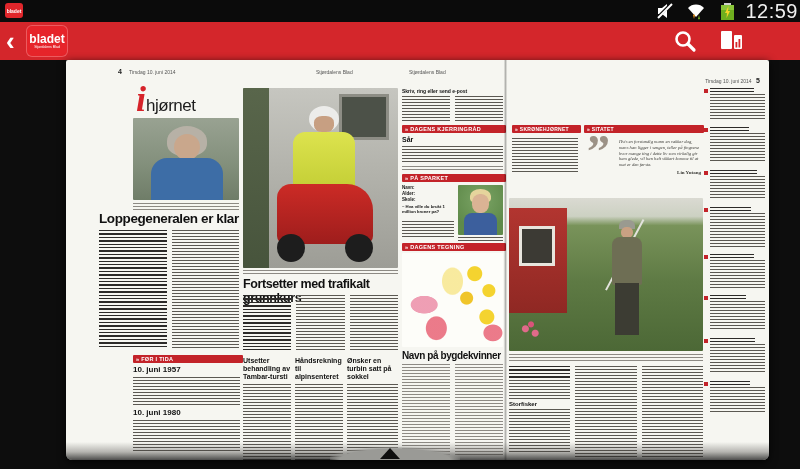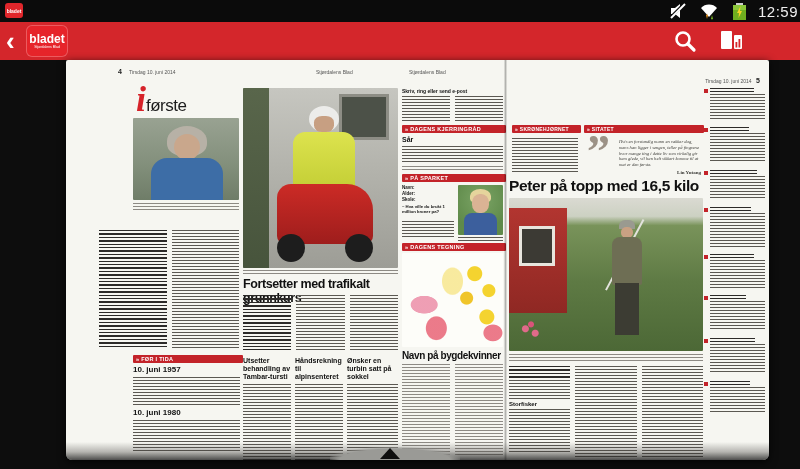--- a/index.html
+++ b/index.html
@@ -5,21 +5,21 @@
   html,body{margin:0;padding:0;background:#000;}
   .screen{position:relative;width:800px;height:469px;overflow:hidden;background:#000;
           font-family:"Liberation Sans",sans-serif;}
   .abs{position:absolute;}
   
   .statusbar{position:absolute;left:0;top:0;width:800px;height:22px;background:#0b0b0b;}
   .notif-logo{position:absolute;left:5px;top:3px;width:18px;height:15px;background:#e0262b;
               border-radius:3px;color:#fff;font-size:5px;font-weight:bold;
               display:flex;align-items:center;justify-content:center;}
   .sb-right{position:absolute;right:2px;top:0;height:22px;display:flex;align-items:center;gap:5px;}
-  .sb-time{color:#efefef;font-size:15px;letter-spacing:.5px;}
+  .sb-time{color:#efefef;font-size:20px;letter-spacing:.5px;}
   
   .toolbar{position:absolute;left:0;top:22px;width:800px;height:38px;background:#d4262b;}
   .back{position:absolute;left:6px;top:0px;color:#fff;font-size:26px;line-height:38px;font-weight:bold;}
   .applogo{position:absolute;left:26px;top:3px;width:42px;height:32px;background:#e6242a;
            border-radius:6px;box-shadow:inset 0 0 0 1px rgba(255,255,255,.25);
            display:flex;flex-direction:column;align-items:center;justify-content:center;color:#fff;}
   .applogo-name{font-size:12px;font-weight:bold;line-height:12px;}
   .applogo-sub{font-size:3.5px;line-height:4px;}
   .tb-icons{position:absolute;right:10px;top:0;height:38px;display:flex;align-items:center;gap:20px;}
   .tbicon{width:26px;height:26px;display:flex;align-items:center;justify-content:center;}
@@ -146,30 +146,31 @@
   <div class="content">
     <div class="spread">
 
       <div class="abs" style="left:0;top:0;width:439px;height:400px;">
         <span class="abs pgno" style="left:52px;top:8px;">4</span>
         <span class="abs pghead" style="left:63px;top:9px;">Tirsdag 10. juni 2014</span>
         <span class="abs pghead" style="left:250px;top:9px;">Stjørdalens Blad</span>
         <span class="abs pghead" style="left:343px;top:9px;">Stjørdalens Blad</span>
 
         <div class="abs" style="left:70px;top:24px;width:110px;height:36px;">
-          <span class="corner-i">i</span><span class="corner-w">første</span>
+          <span class="corner-i">i</span><span class="corner-w">hjørnet</span>
         </div>
 
         <div class="abs photo" style="left:67px;top:58px;width:106px;height:82px;background:linear-gradient(180deg,#99a292 0%,#83907c 55%,#6f7d68 100%);">
           <div class="abs" style="left:34px;top:8px;width:40px;height:30px;border-radius:50% 50% 40% 40%;background:#b7b1a6;"></div>
           <div class="abs" style="left:41px;top:16px;width:26px;height:26px;border-radius:50%;background:#c9a78c;"></div>
           <div class="abs" style="left:18px;top:40px;width:72px;height:42px;border-radius:16px 16px 0 0;background:#3d6da6;"></div>
         </div>
         <div class="abs gkl" style="left:67px;top:143px;width:106px;height:7px;"></div>
 
+        <div class="abs hl" style="left:33px;top:151px;width:142px;font-size:13.5px;">Loppegeneralen er klar</div>
         <div class="abs cols" style="left:33px;top:170px;width:140px;height:118px;">
           <div class="gkd" style="max-height:118px;"></div>
             <div class="gk"></div>
         </div>
 
         <div class="abs bar" style="left:67px;top:295px;width:107px;">» FØR I TIDA</div>
         <div class="abs subhead" style="left:67px;top:306px;font-size:8px;">10. juni 1957</div>
         <div class="abs gk" style="left:67px;top:317px;width:107px;height:28px;"></div>
         <div class="abs subhead" style="left:67px;top:349px;font-size:8px;">10. juni 1980</div>
         <div class="abs gk" style="left:67px;top:360px;width:107px;height:32px;"></div>
@@ -301,21 +302,20 @@
         <div class="abs bar" style="left:77px;top:65px;width:117px;font-size:5px;">» SITATET</div>
 
         <div class="abs gk" style="left:5px;top:78px;width:66px;height:36px;"></div>
 
         <div class="abs quote-glyph" style="left:80px;top:74px;">”</div>
         <div class="abs" style="left:112px;top:79px;width:82px;">
           <div class="quote-text">Hvis en forstandig mann en vakker dag, mens han ligger i sengen, teller på fingrene hvor mange ting i dette liv som virkelig gir ham glede, vil han helt sikkert komme til at mat er den første.</div>
           <div class="quote-attr">Lin Yutang</div>
         </div>
 
-        <div class="abs hl" style="left:2px;top:117px;width:196px;font-size:15.5px;">Peter på topp med 16,5 kilo</div>
 
         <div class="abs photo" style="left:2px;top:138px;width:194px;height:153px;background:linear-gradient(180deg,#dadad2 0%,#ccd1c2 12%,#79935a 18%,#5e7a44 55%,#4c6836 100%);">
           <div class="abs" style="left:0;top:10px;width:58px;height:105px;background:linear-gradient(180deg,#b23530,#8f2823);"></div>
           <div class="abs" style="left:10px;top:28px;width:30px;height:34px;background:#3c3a34;border:3px solid #e8e5dd;"></div>
           <div class="abs" style="left:96px;top:12px;width:1.5px;height:80px;background:#e3e3dd;transform:rotate(28deg);transform-origin:bottom;"></div>
           <div class="abs" style="left:110px;top:22px;width:16px;height:9px;border-radius:6px 6px 0 0;background:#9a9a90;"></div>
           <div class="abs" style="left:112px;top:29px;width:12px;height:11px;border-radius:45%;background:#c9a183;"></div>
           <div class="abs" style="left:103px;top:39px;width:30px;height:48px;border-radius:8px 8px 2px 2px;background:#6e6e54;"></div>
           <div class="abs" style="left:106px;top:85px;width:24px;height:52px;background:#3c3c33;"></div>
           <div class="abs" style="left:8px;top:122px;width:28px;height:22px;background:radial-gradient(circle at 30% 40%,#e06a8a 0 3px,rgba(0,0,0,0) 4px),radial-gradient(circle at 65% 60%,#e06a8a 0 3px,rgba(0,0,0,0) 4px),radial-gradient(circle at 50% 20%,#d9537a 0 2.5px,rgba(0,0,0,0) 3.5px);"></div>

